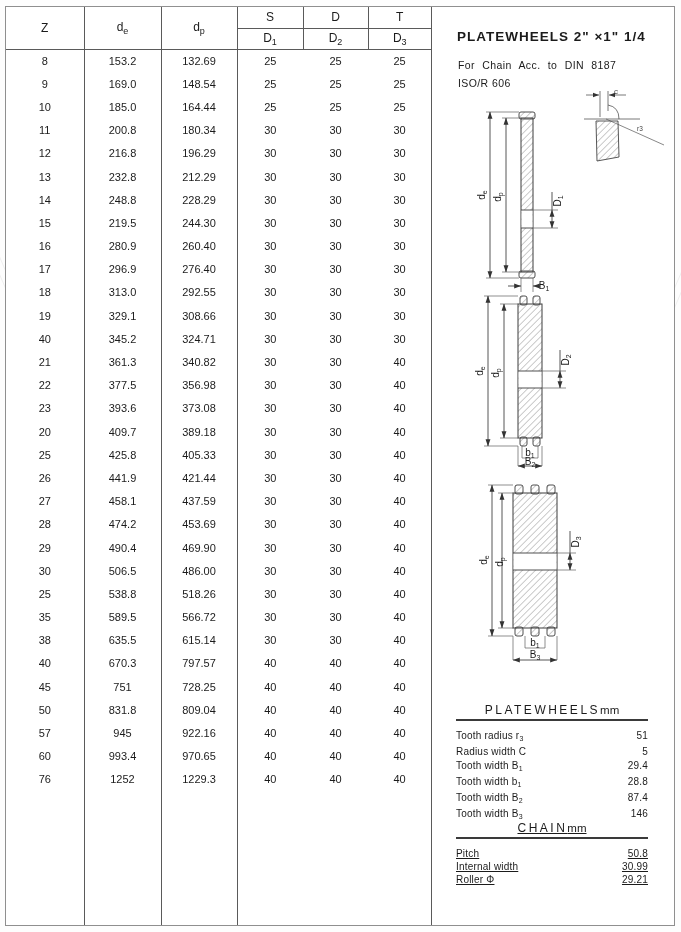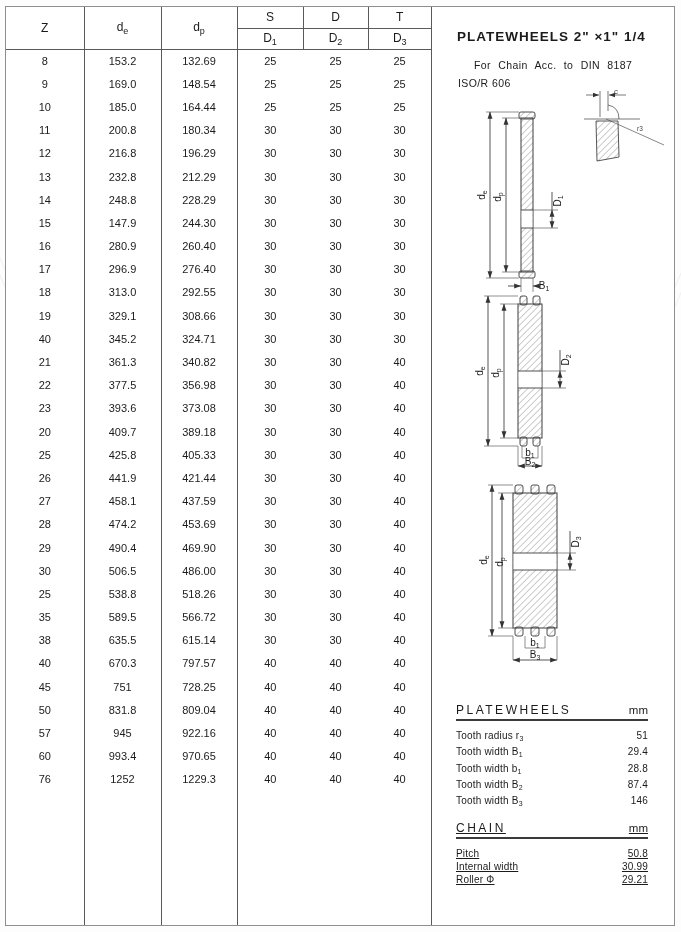--- a/index.html
+++ b/index.html
@@ -20,31 +20,31 @@
   table.main td { padding:0; text-align:center; height:23.2px; }
   th.bl, td.bl { border-left:1px solid #5a5a5a; }
   thead th { border-bottom:1px solid #5a5a5a; height:21px; }
   td.c1 { text-align:right; padding-right:27px; }
   td.c2 { text-align:center; }
   tr.filler td { height:auto; }
   .hsub { font-size:9px; vertical-align:-3px; }
 
   .panel { position:relative; z-index:1; flex:1; height:100%; }
   .title { position:absolute; left:25px; top:22px; font-size:13.5px; font-weight:bold; letter-spacing:1px; white-space:nowrap; }
-  .subline1 { position:absolute; left:26px; top:52px; font-size:10.5px; letter-spacing:.4px; word-spacing:4px; white-space:nowrap;margin-left:16px; }
+  .subline1 { position:absolute; left:26px; top:52px; font-size:10.5px; letter-spacing:.4px; word-spacing:4px; white-space:nowrap; }
   .subline2 { position:absolute; left:26px; top:70px; font-size:10.5px; letter-spacing:.4px; white-space:nowrap; }
 
   .dsvg { position:absolute; overflow:visible; }
   .vlabel { position:absolute; transform:translate(-50%,-50%) rotate(-90deg); font-size:10px; white-space:nowrap; line-height:1; }
   .hlabel { position:absolute; transform:translate(-50%,-50%); font-size:10px; white-space:nowrap; line-height:1; }
   .tinylabel { position:absolute; transform:translate(-50%,-50%); font-size:6.5px; white-space:nowrap; line-height:1; color:#444; }
   .vlabel .sub, .hlabel .sub { font-size:7px; vertical-align:-2px; }
 
   .spec { position:absolute; left:24px; width:192px; }
-  .spec-head { display:flex; justify-content:space-between; align-items:baseline;
+  .spec-head { display:flex; justify-content:center; align-items:baseline;
     border-bottom:2px solid #3a3a3a; padding-bottom:2px; }
   .spec-title { font-size:12px; letter-spacing:2.5px; }
   .spec-unit { font-size:11.5px; }
   .spec-body { margin-top:8px; }
   .spec-row { display:flex; justify-content:space-between; font-size:10px; line-height:13.3px; letter-spacing:.2px; }
   .spec-row .sub { font-size:7px; vertical-align:-2px; }
   #platewheels-spec { top:696px; }
   #chain-spec { top:814px;text-decoration:underline; }
   #chain-spec .spec-row { line-height:13px; }
 </style>
@@ -139,21 +139,21 @@
             <tr>
               <td class="c0">14</td>
               <td class="c1 bl">248.8</td>
               <td class="c2 bl">228.29</td>
               <td class="c3 bl">30</td>
               <td class="c4">30</td>
               <td class="c5">30</td>
             </tr>
             <tr>
               <td class="c0">15</td>
-              <td class="c1 bl">147.9</td>
+              <td class="c1 bl">219.5</td>
               <td class="c2 bl">244.30</td>
               <td class="c3 bl">30</td>
               <td class="c4">30</td>
               <td class="c5">30</td>
             </tr>
             <tr>
               <td class="c0">16</td>
               <td class="c1 bl">280.9</td>
               <td class="c2 bl">260.40</td>
               <td class="c3 bl">30</td>
@@ -499,20 +499,24 @@
         <div class="spec-head">
           <span class="spec-title">PLATEWHEELS</span>
           <span class="spec-unit">mm</span>
         </div>
         <div class="spec-body">
             <div class="spec-row">
               <span>Tooth radius r<span class="sub">3</span></span>
               <span>51</span>
             </div>
             <div class="spec-row">
+              <span>Radius width C</span>
+              <span>5</span>
+            </div>
+            <div class="spec-row">
               <span>Tooth width B<span class="sub">1</span></span>
               <span>29.4</span>
             </div>
             <div class="spec-row">
               <span>Tooth width b<span class="sub">1</span></span>
               <span>28.8</span>
             </div>
             <div class="spec-row">
               <span>Tooth width B<span class="sub">2</span></span>
               <span>87.4</span>

